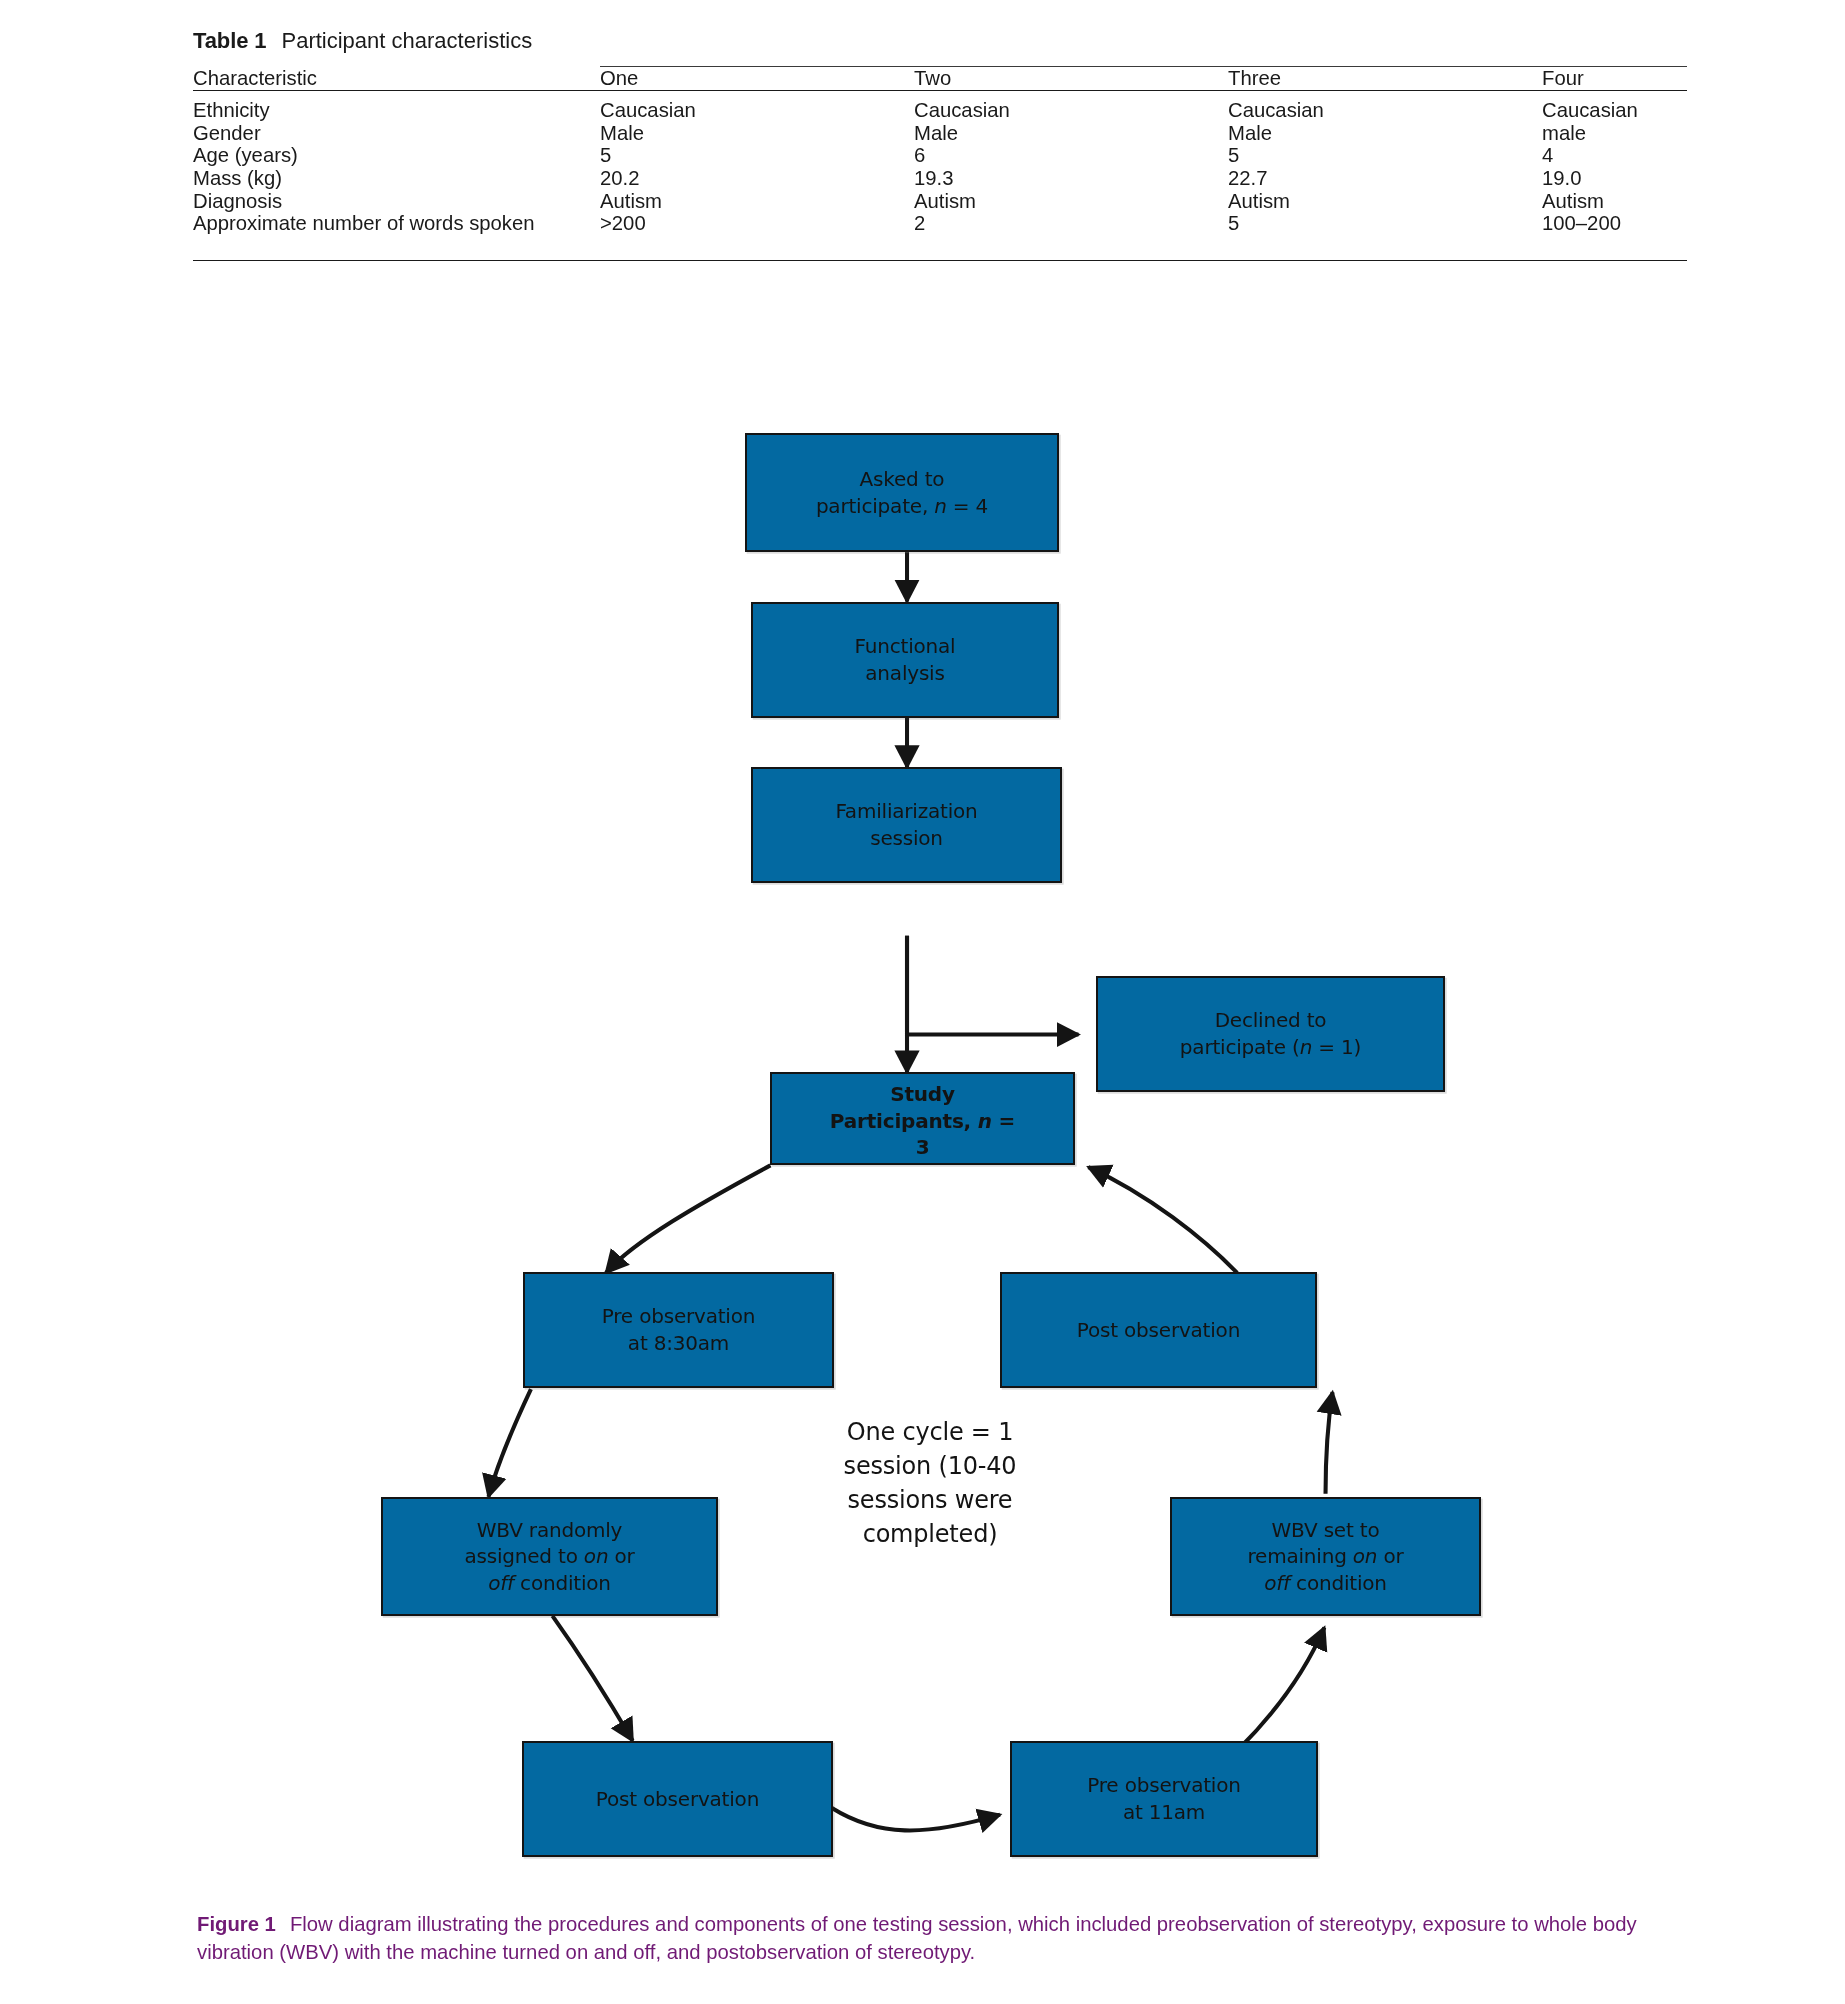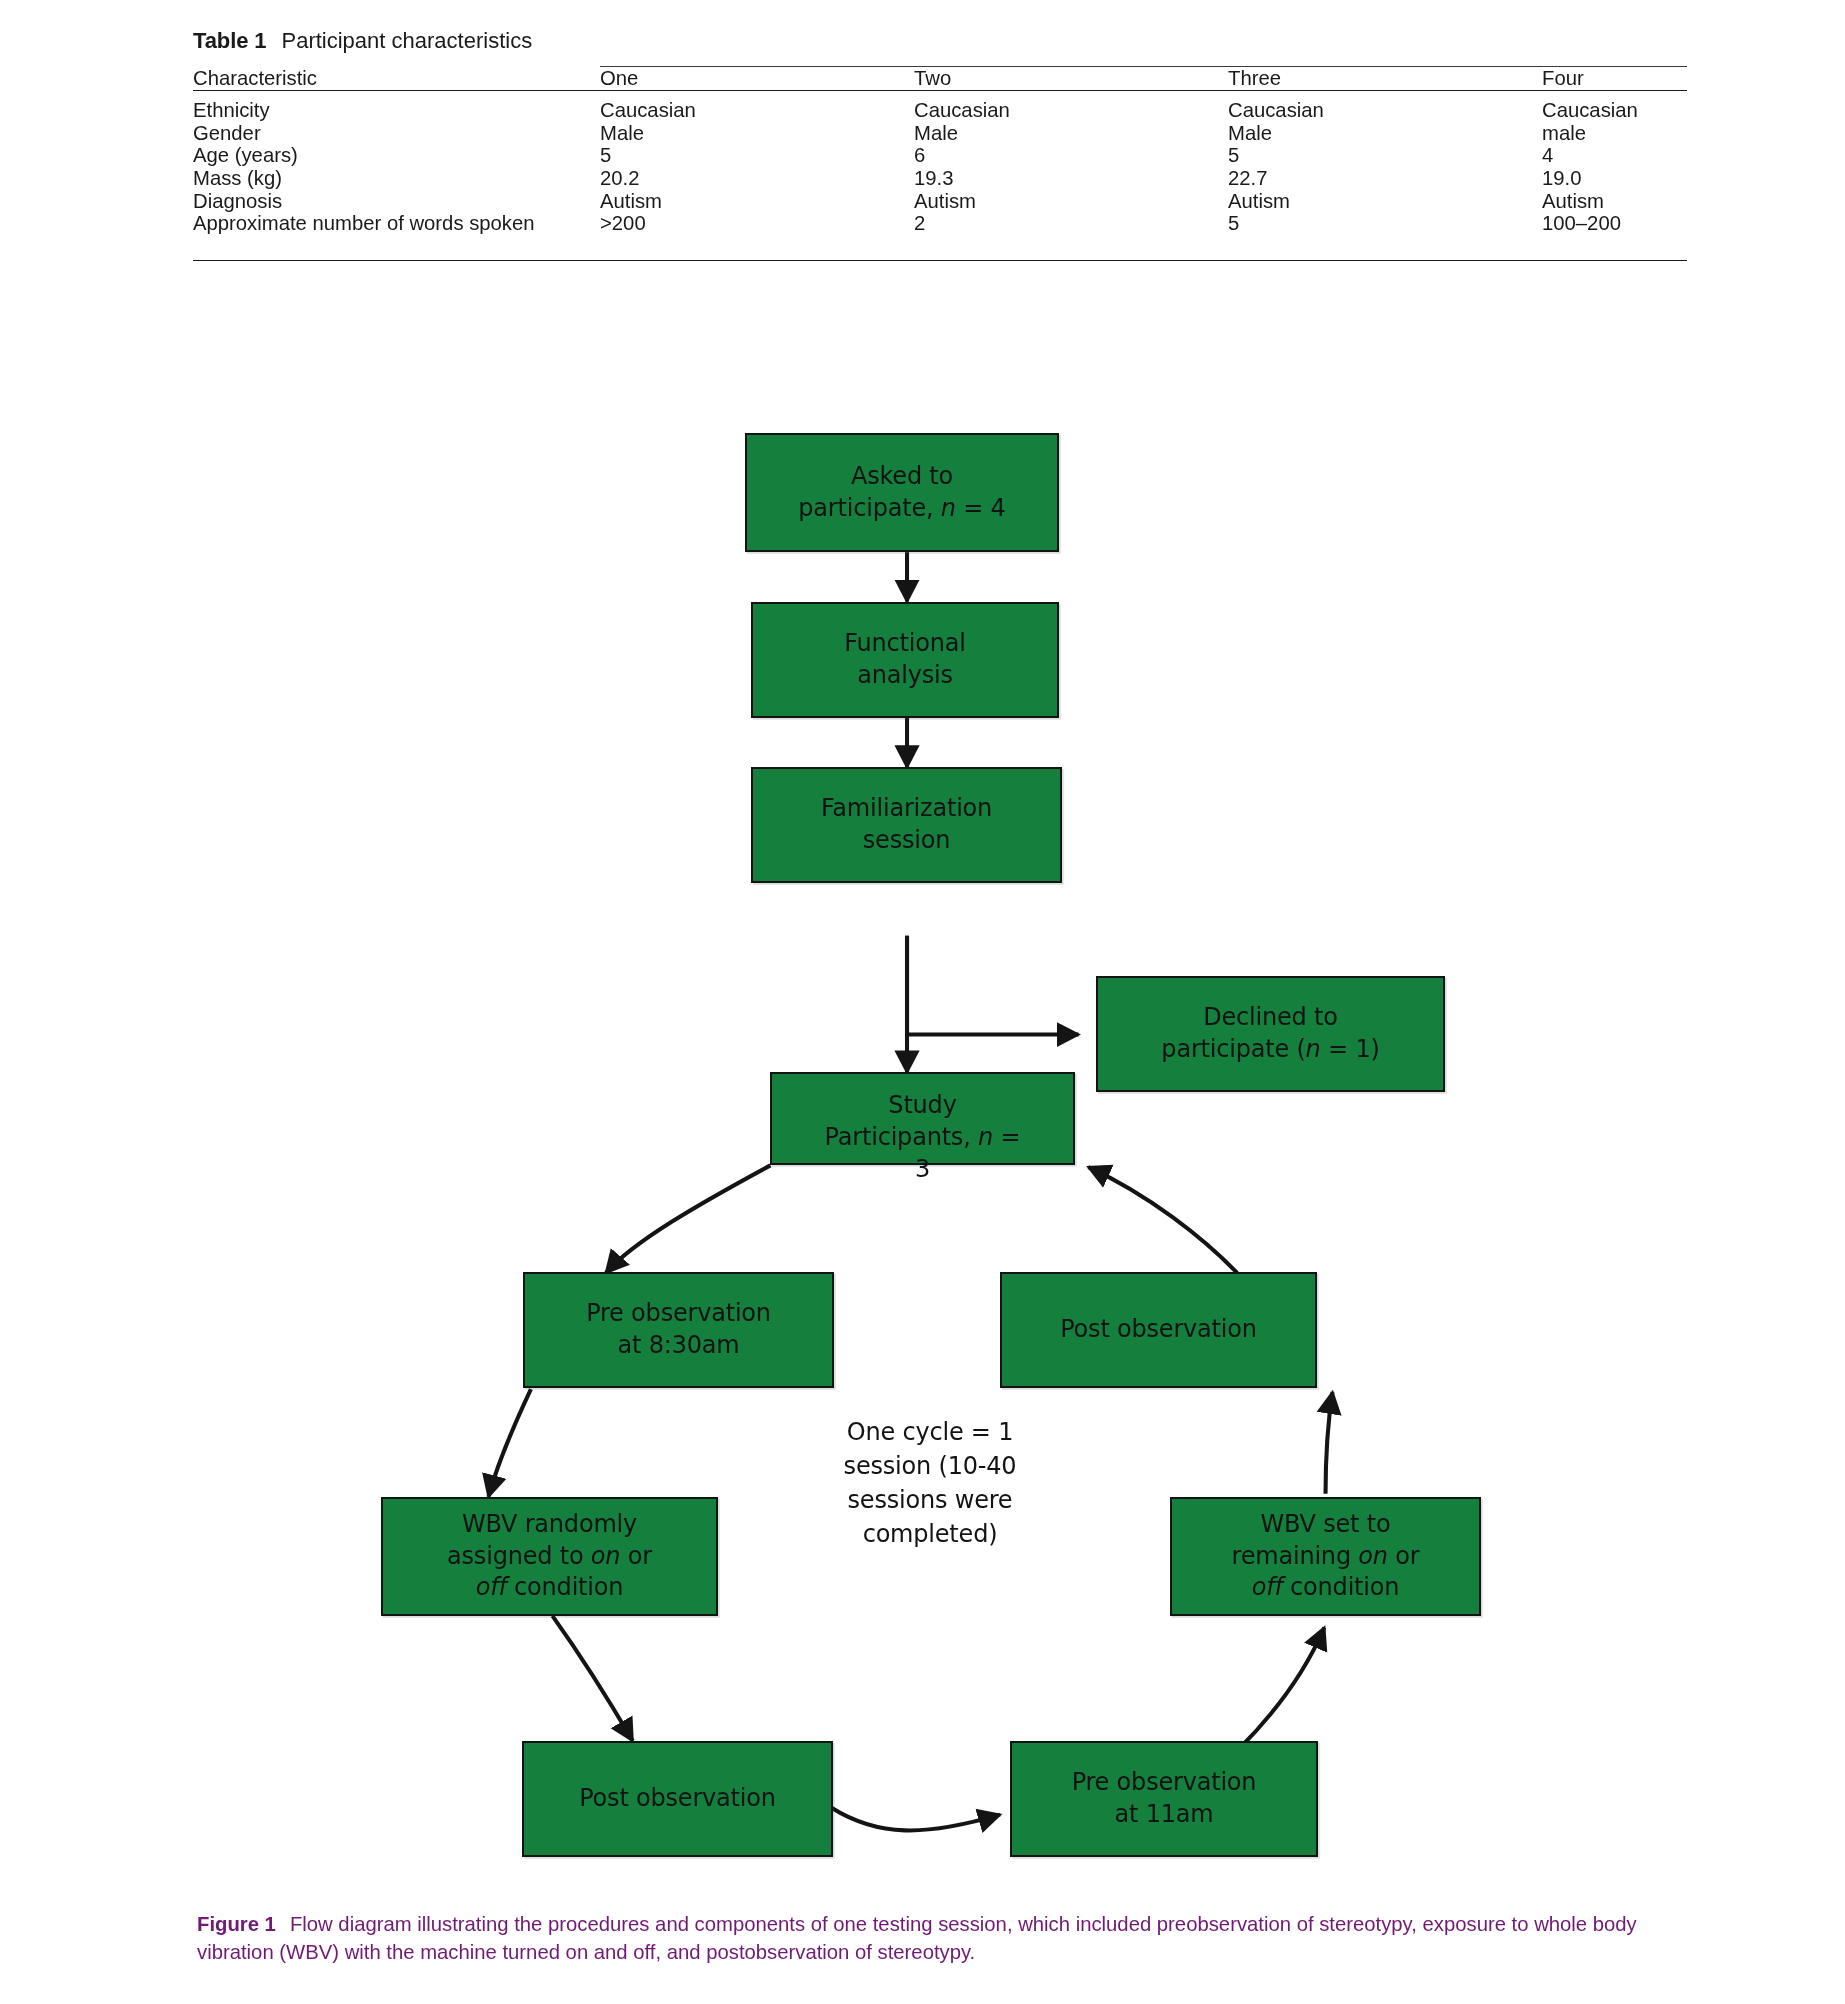--- a/index.html
+++ b/index.html
@@ -102,27 +102,27 @@
     top: 401px;
     width: 1846px;
     height: 1459px;
   }
   .figure-area svg { display: block; }
 
   .fbox {
     position: absolute;
     box-sizing: border-box;
     border: 2.9px solid #141414;
-    background: #15803d;
+    background: #0369a1;
     display: flex;
     align-items: center;
     justify-content: flex-end;
     text-align: center;
     font-family: "DejaVu Sans", sans-serif;
-    font-size: 24px;
+    font-size: 20px;
     line-height: 1.33;
     color: #131313;
     letter-spacing: -0.2px;
     box-shadow: 1.7px 1.7px 0 rgba(60,60,60,0.18);
   }
   .fbox .inner { padding: 0 7px; width: 100%; }
   .fbox i { font-style: italic; }
 
   .center-note {
     position: absolute;
@@ -287,21 +287,21 @@
   </div>
 
   <div class="fbox" style="left:1096px; top:575px; width:349px; height:116px;">
     <div class="inner">
       <span>Declined to</span><br>
       <span>participate (</span><i>n</i><span> = 1)</span>
     </div>
   </div>
 
   <div class="fbox" style="left:770px; top:671px; width:305px; height:93px; align-items:flex-start;">
-    <div class="inner" style="padding-top:16px;">
+    <div class="inner" style="padding-top:7px;font-weight:bold;">
       <span>Study</span><br>
       <span>Participants, </span><i>n</i><span> =</span><br>
       <span>3</span>
     </div>
   </div>
 
   <div class="fbox" style="left:523px; top:871px; width:311px; height:116px;">
     <div class="inner">
       <span>Pre observation</span><br>
       <span>at 8:30am</span>

